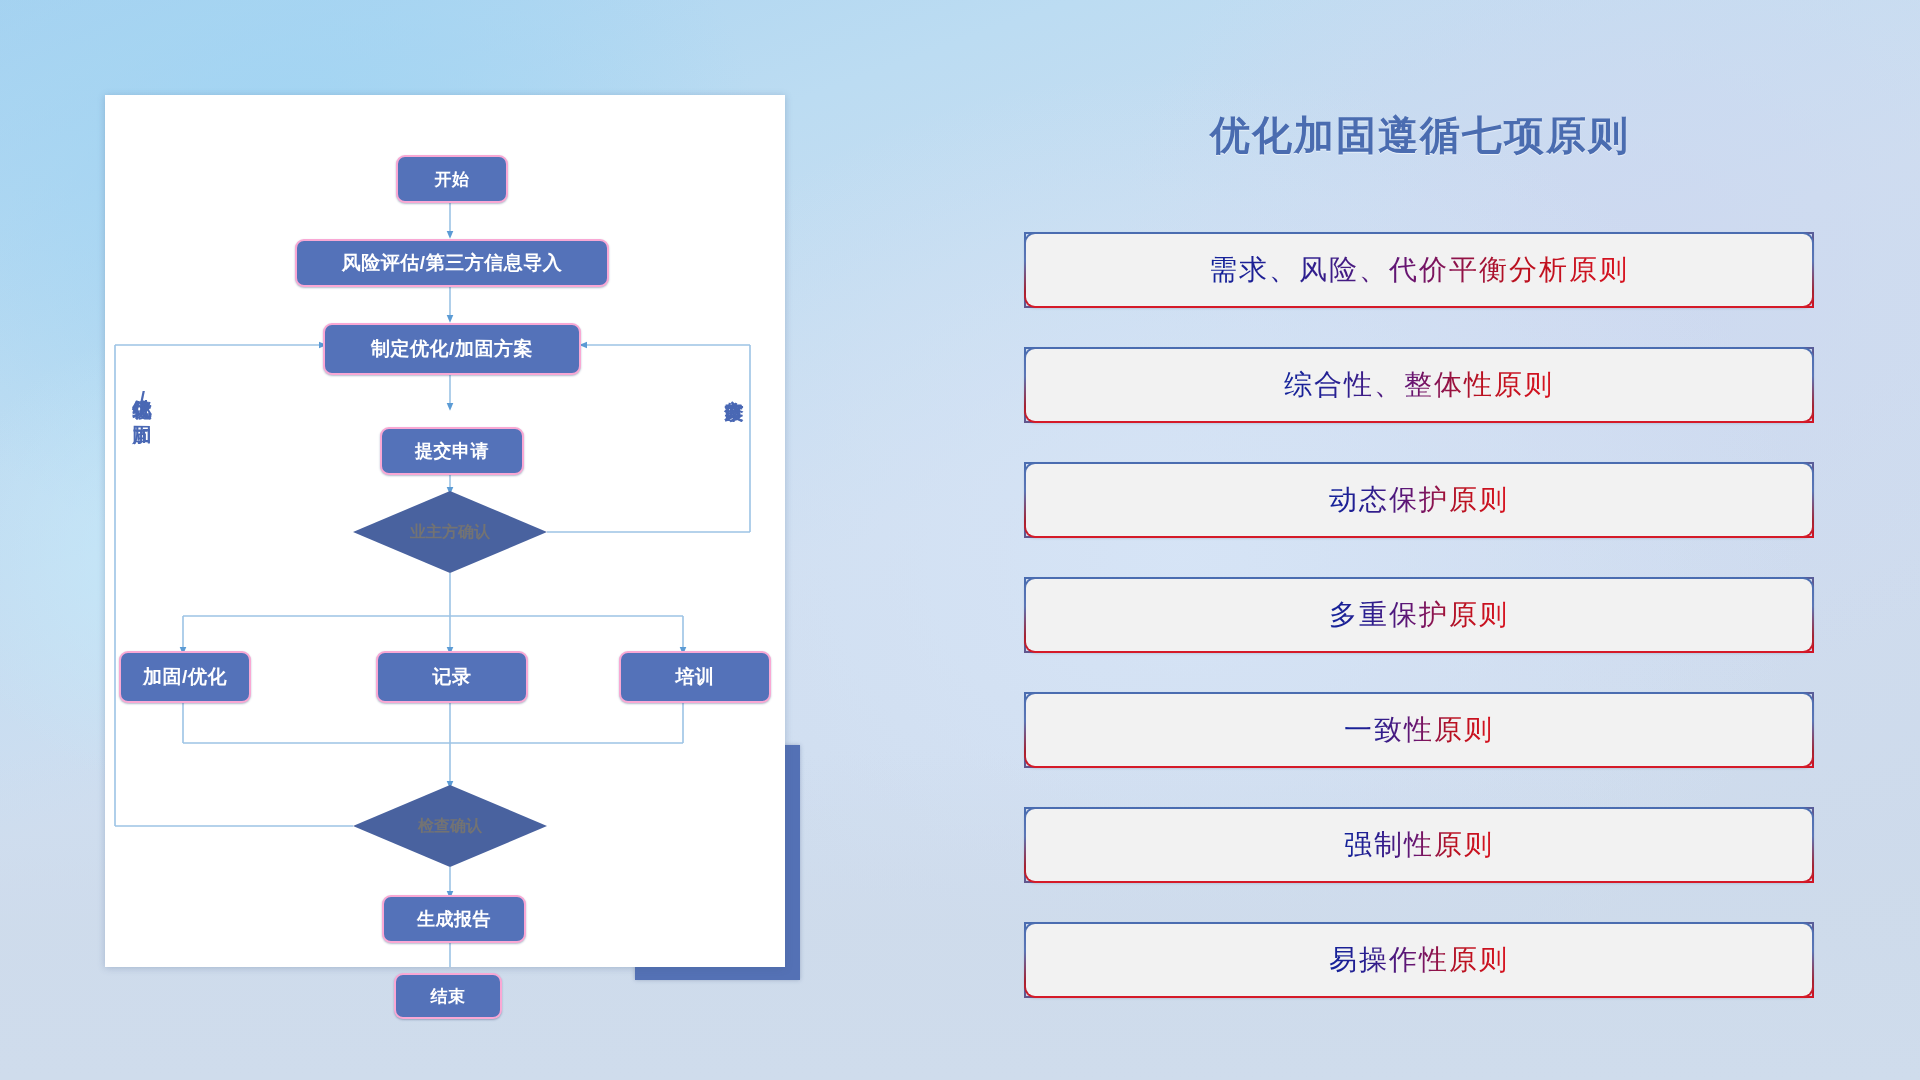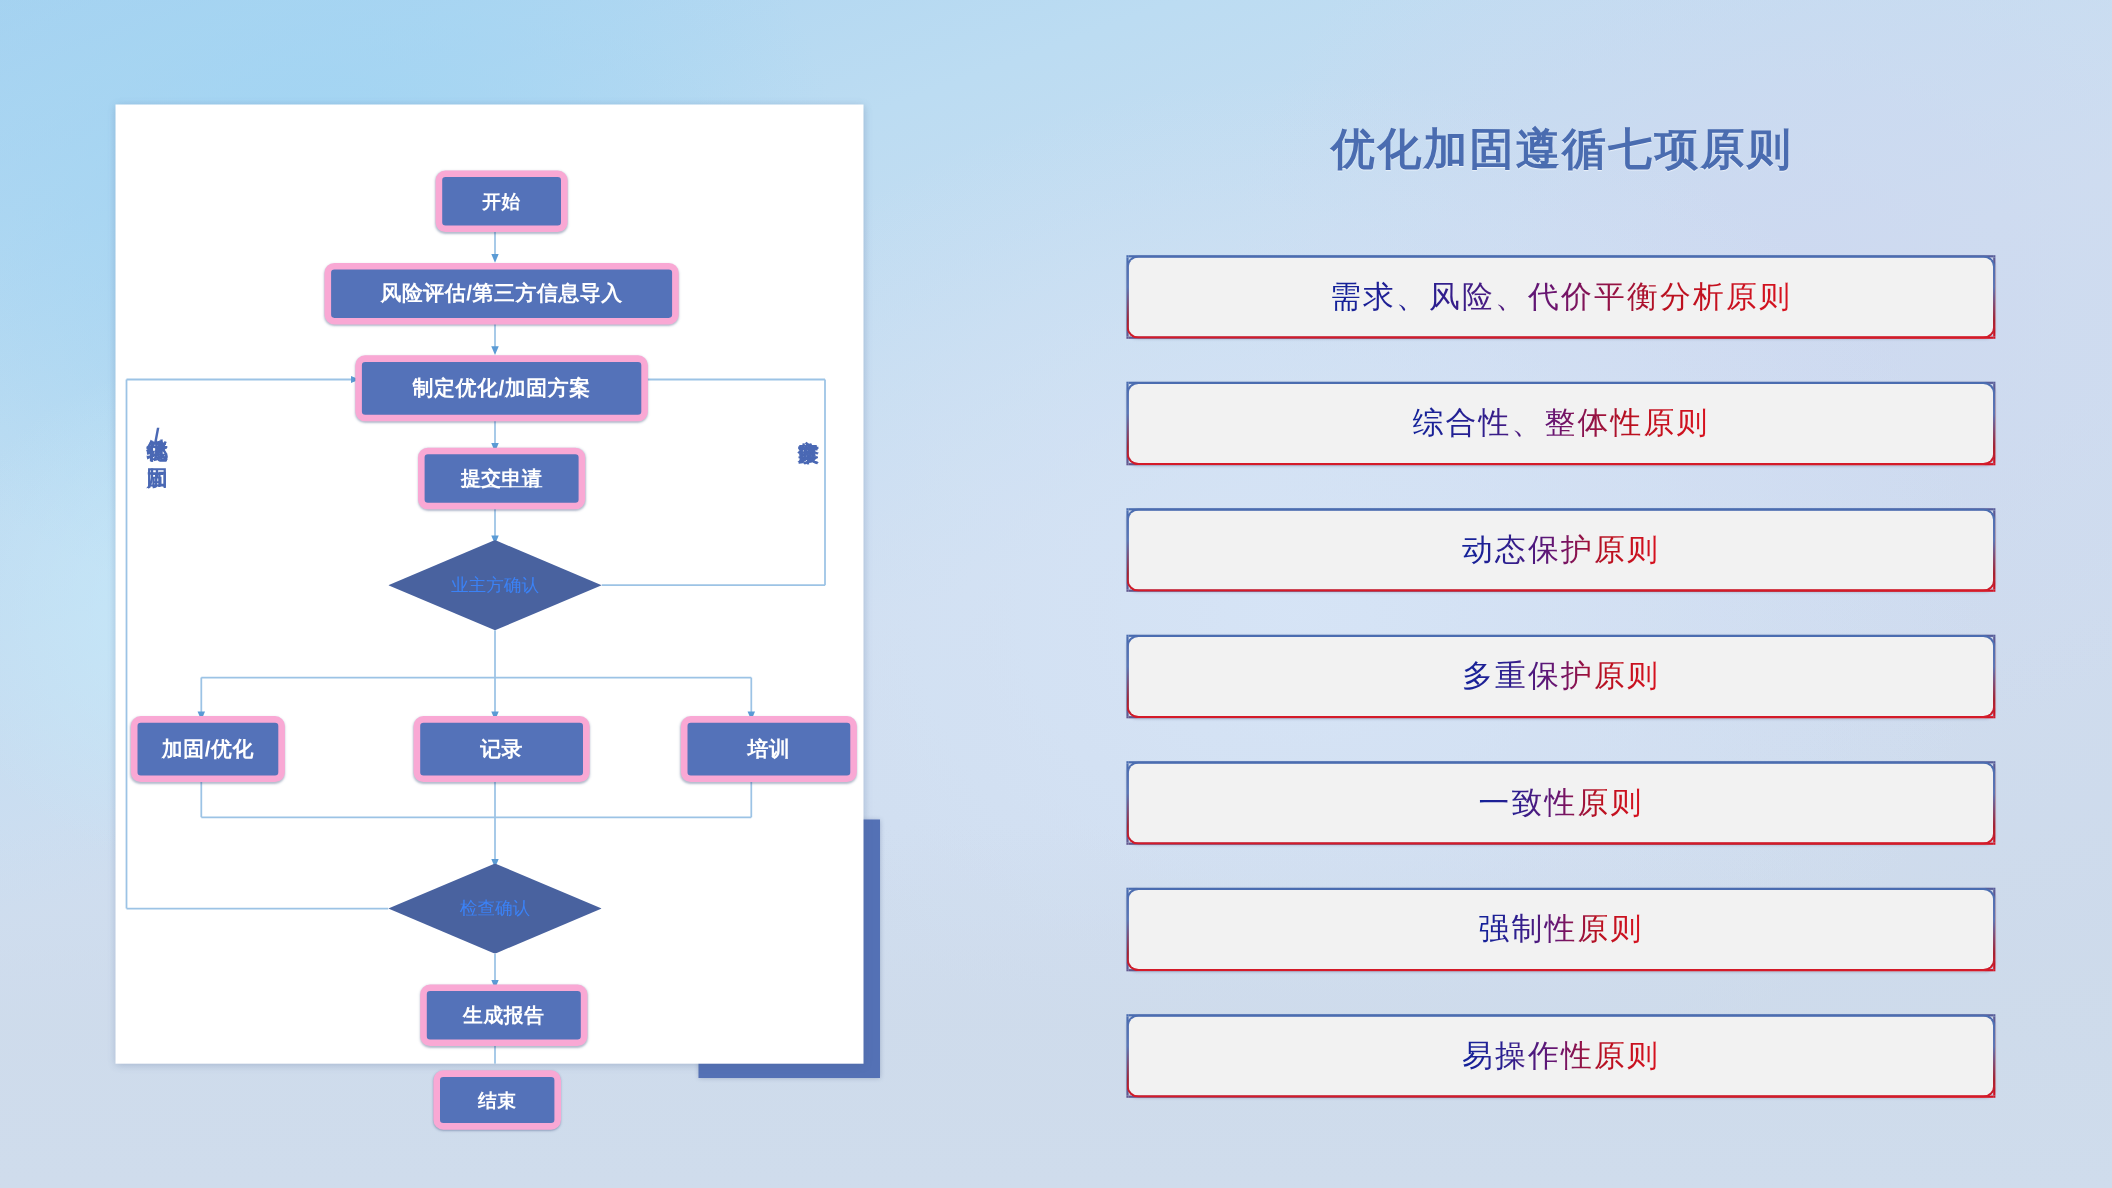--- a/index.html
+++ b/index.html
@@ -54,21 +54,21 @@
     background: #ffffff;
     box-shadow: 0 1px 7px rgba(70,95,140,0.30);
   }
 
   .flow-canvas { position: absolute; inset: 0; }
   .flow-canvas svg { position: absolute; left: 0; top: 0; }
 
   .node {
     position: absolute;
     background: #5472b9;
-    border: 6px solid #f9a8d4;
+    border: 2px solid #f9a8d4;
     border-radius: 9px;
     color: #ffffff;
     font-weight: bold;
     display: flex;
     align-items: center;
     justify-content: center;
     box-shadow: 0 1px 2px rgba(40,60,110,0.35);
     letter-spacing: 0.5px;
     white-space: nowrap;
   }
@@ -80,22 +80,22 @@
     justify-content: center;
   }
   .diamond-shape {
     position: absolute;
     inset: 0;
     background: #49629f;
     clip-path: polygon(50% 0%, 100% 50%, 50% 100%, 0% 50%);
   }
   .diamond-label {
     position: relative;
-    color: #3b82f6;
-    font-weight: normal;
+    color: #737373;
+    font-weight: bold;
     font-size: 16px;
     white-space: nowrap;
   }
 
   .vlabel {
     position: absolute;
     writing-mode: vertical-rl;
     text-orientation: upright;
     color: #4a68b4;
     font-weight: bold;
@@ -219,21 +219,21 @@
   </div>
 
   <div class="node" style="left:218px; top:228px; width:254px; height:48px; font-size:19px;">
     <span>制定优化/加固方案</span>
   </div>
 
   <div class="node" style="left:190px; top:144px; width:310px; height:44px; font-size:19px;">
     <span>风险评估/第三方信息导入</span>
   </div>
 
-  <div class="node" style="left:275px; top:312px; width:140px; height:44px; font-size:18px;text-decoration:underline;">
+  <div class="node" style="left:275px; top:332px; width:140px; height:44px; font-size:18px;">
     <span>提交申请</span>
   </div>
 
   <div class="diamond-wrap" style="left:248px; top:396px; width:194px; height:82px;">
     <div class="diamond-shape"></div>
     <span class="diamond-label">业主方确认</span>
   </div>
 
   <div class="node" style="left:14px; top:556px; width:128px; height:48px; font-size:19px;">
     <span>加固/优化</span>

